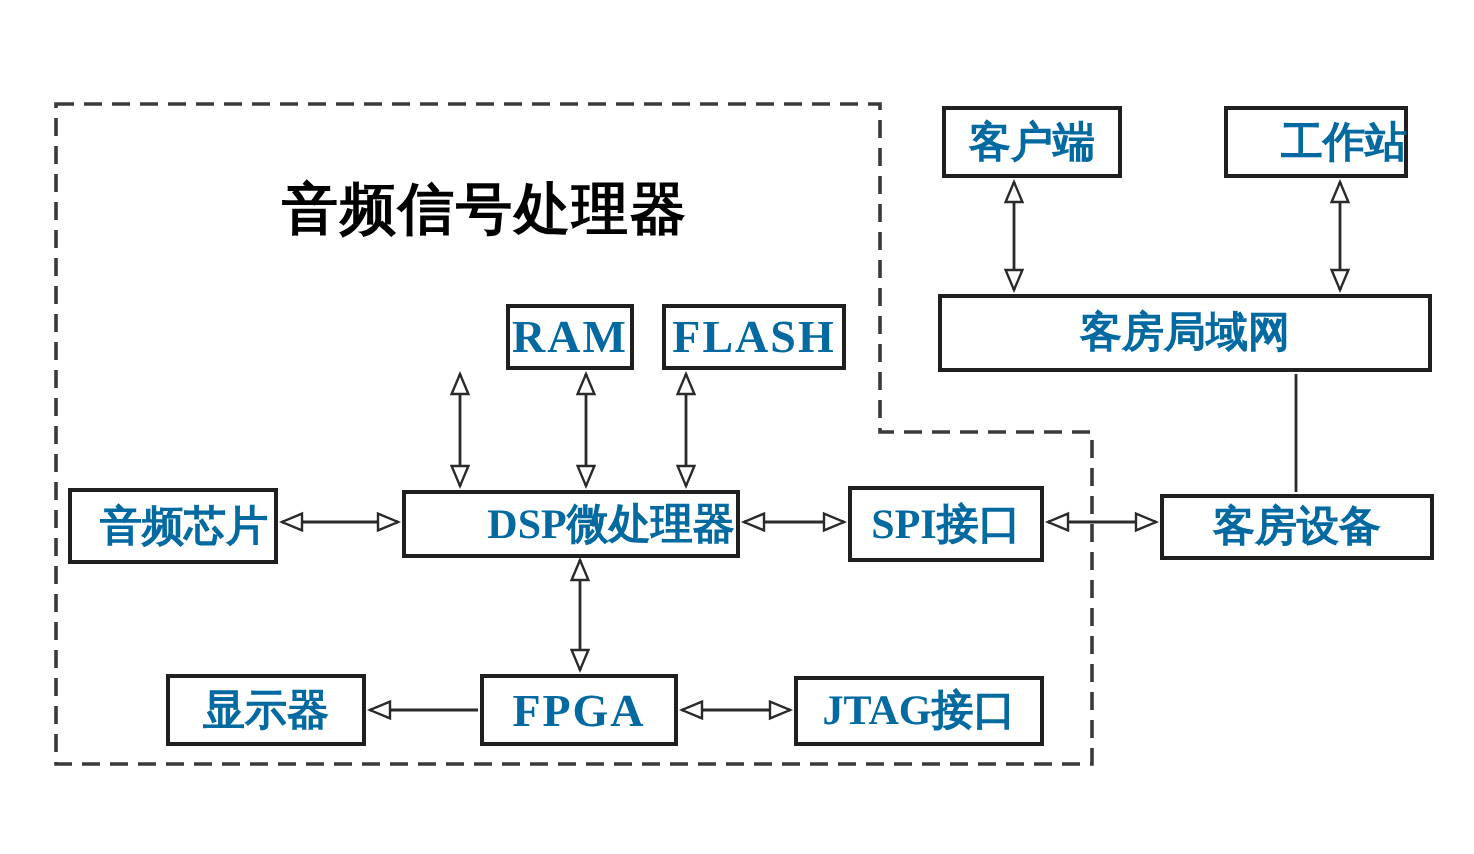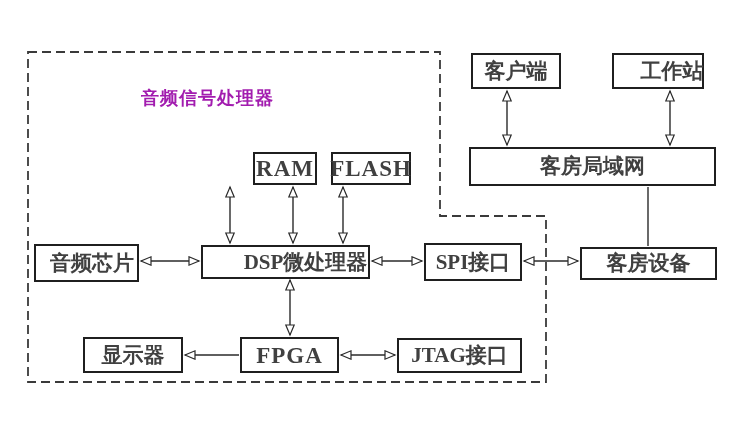--- a/index.html
+++ b/index.html
@@ -14,30 +14,30 @@
   .node {
     position:absolute;
     box-sizing:border-box;
     border:2px solid #1f1f1f;
     background:#ffffff;
     display:flex;
     align-items:center;
     justify-content:center;
     font-weight:bold;
     font-size:21px;
-    color:#404040;
+    color:#0369a1;
     white-space:nowrap;
     line-height:1;
   }
   .node.latin { font-size:23px; letter-spacing:1px; }
   .title {
     position:absolute;
     font-weight:bold;
-    font-size:18px;
-    color:#a21caf;
+    font-size:28px;
+    color:#000000;
     letter-spacing:1px;
     white-space:nowrap;
   }
   .edge { stroke:#2a2a2a; stroke-width:1.4; fill:none; }
   .boundary {
     stroke:#3a3a3a; stroke-width:1.8; fill:none;
     stroke-dasharray:9 5;
   }
 </style>
 </head>
@@ -70,21 +70,21 @@
 
     <path class="edge" d="M507,91 V145" marker-start="url(#ah)" marker-end="url(#ah)"></path>
     <path class="edge" d="M670,91 V145" marker-start="url(#ah)" marker-end="url(#ah)"></path>
 
     <path class="edge" d="M648,187 V246"></path>
   </svg>
 
   <div class="title" style="left:141px; top:86px;">音频信号处理器</div>
 
   <div class="node latin" style="left:253px; top:152px; width:64px; height:33px;">RAM</div>
-  <div class="node latin" style="left:331px; top:152px; width:80px; height:33px;">FLASH</div>
+  <div class="node latin" style="left:331px; top:152px; width:92px; height:33px;">FLASH</div>
 
   <div class="node" style="left:34px; top:244px; width:105px; height:38px;padding-left:11px;">音频芯片</div>
   <div class="node" style="left:201px; top:245px; width:169px; height:34px;padding-left:40px;">DSP微处理器</div>
   <div class="node" style="left:424px; top:243px; width:98px; height:38px;">SPI接口</div>
 
   <div class="node" style="left:83px; top:337px; width:100px; height:36px;">显示器</div>
   <div class="node latin" style="left:240px; top:337px; width:99px; height:36px;">FPGA</div>
   <div class="node" style="left:397px; top:338px; width:125px; height:35px;">JTAG接口</div>
 
   <div class="node" style="left:471px; top:53px; width:90px; height:36px;">客户端</div>

